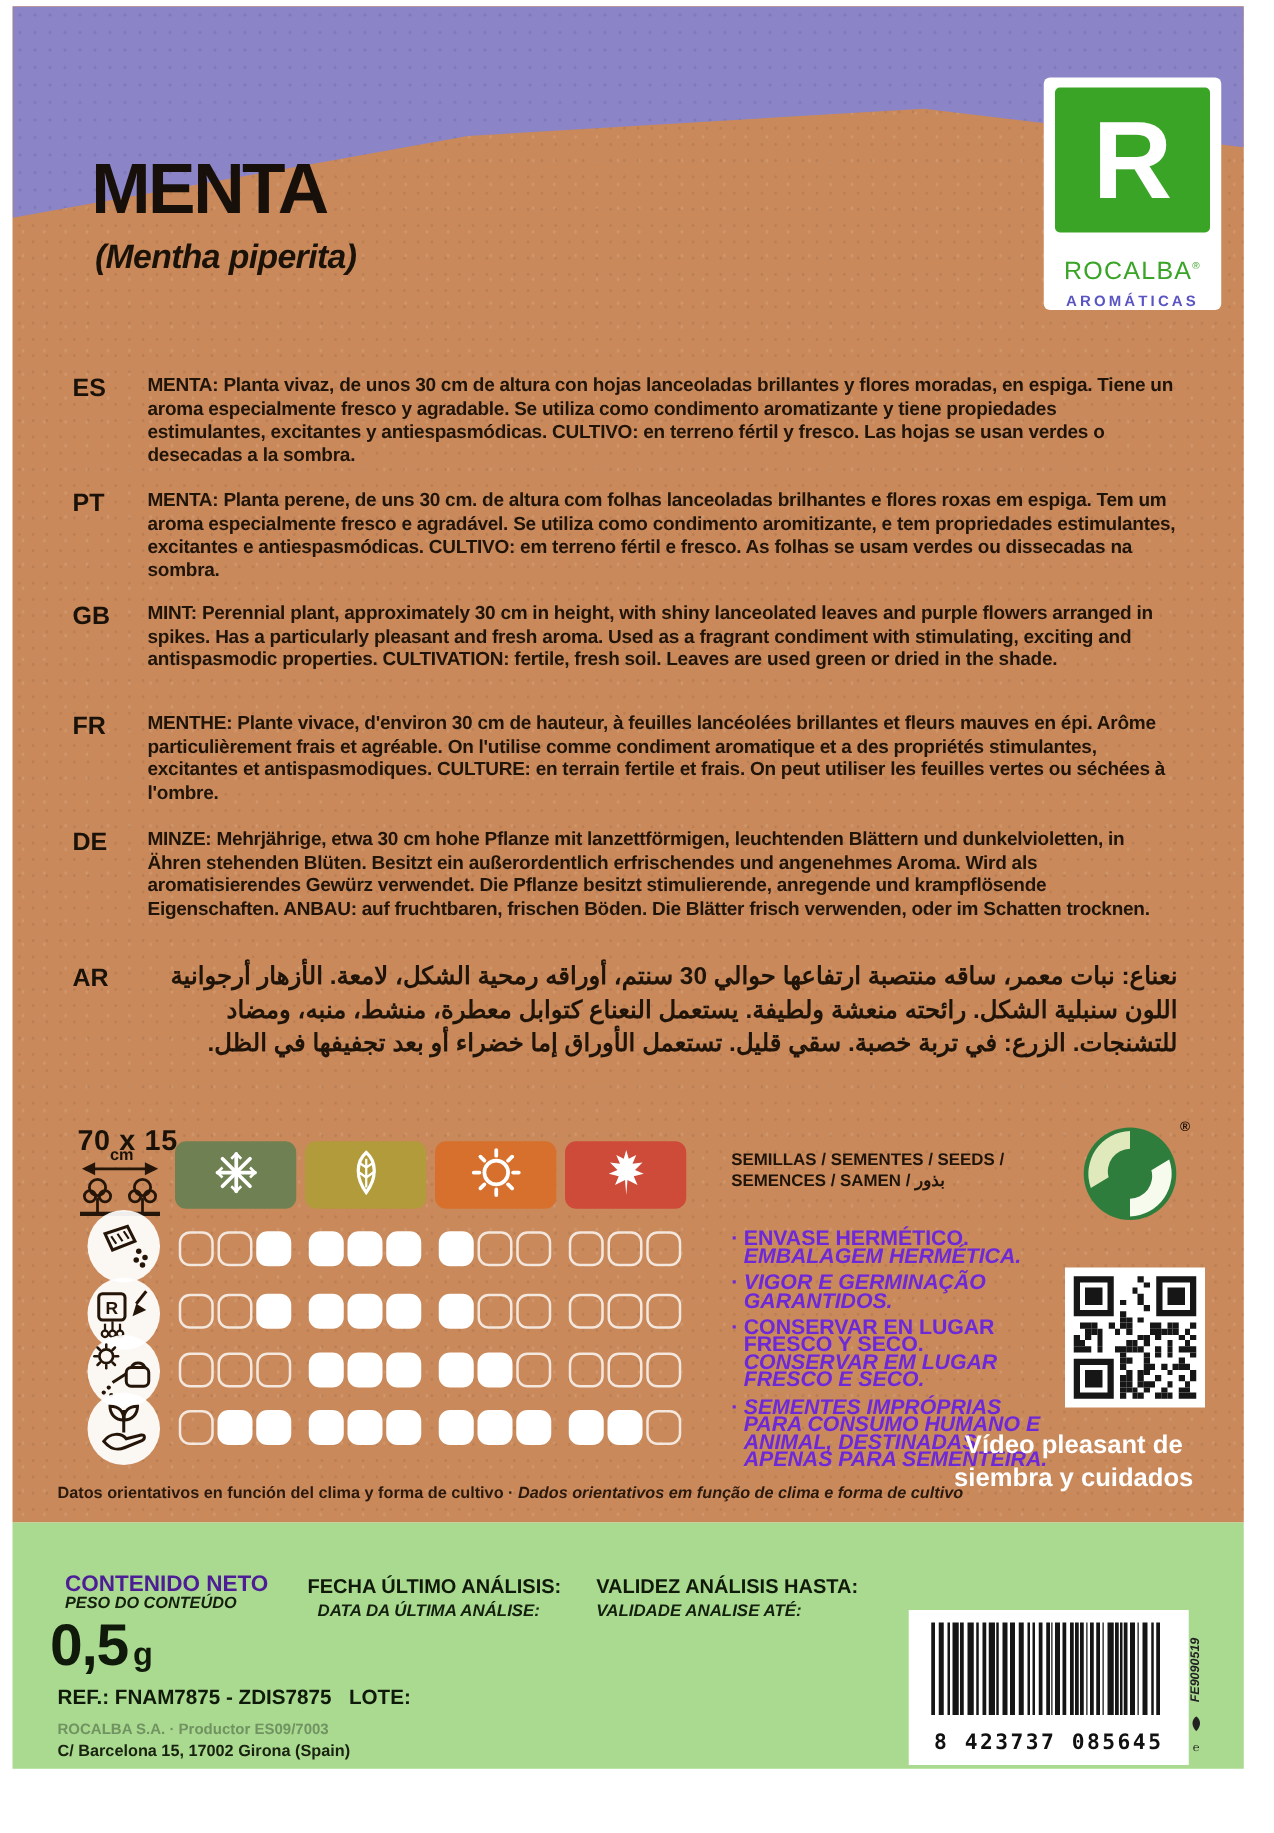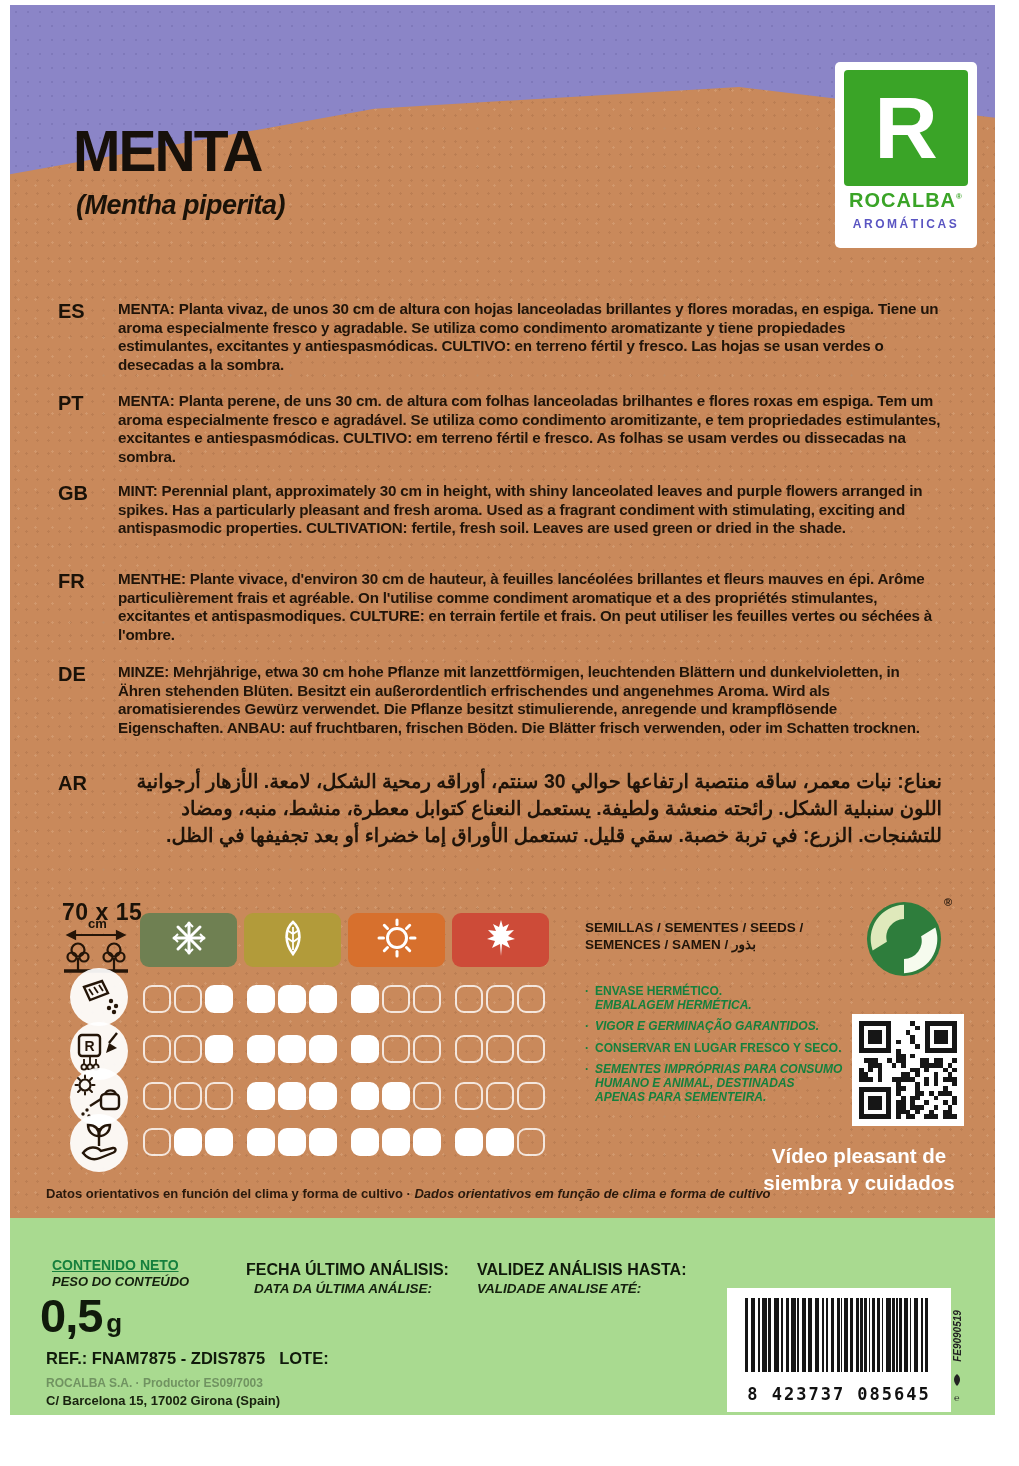--- a/index.html
+++ b/index.html
@@ -16,21 +16,21 @@
     background-size:12px 14px;
     clip-path:polygon(0 0,100% 0,100% 62%,74% 45%,37% 57%,0 93%);}
   .greenband{left:10px;top:1218px;width:985px;height:197px;background:#a9da90;}
 
   
   .title{left:73px;top:118px;font-size:57px;font-weight:800;letter-spacing:-2px;color:#17100a;}
   .subtitle{left:76px;top:190px;font-size:27px;font-weight:700;font-style:italic;color:#1a1208;letter-spacing:-0.5px;}
   .logo{left:835px;top:62px;width:142px;height:186px;background:#fff;border-radius:5px;text-align:center;}
   .logo-green{margin:8px auto 0;width:124px;height:116px;background:#3aa427;border-radius:4px;display:flex;align-items:center;justify-content:center;}
   .logo-r{color:#fff;font-size:88px;font-weight:800;line-height:1;}
-  .logo-name{margin-top:3px;color:#3aa427;font-size:20px;font-weight:700;letter-spacing:1px;}
+  .logo-name{margin-top:20px;color:#3aa427;font-size:20px;font-weight:400;letter-spacing:1px;}
   .logo-name sup{font-size:8px;}
   .logo-cat{margin-top:5px;color:#5a55c2;font-size:12px;font-weight:800;letter-spacing:2.5px;}
 
   
   .lang{left:58px;width:54px;font-size:20px;font-weight:800;color:#1a1208;}
   .dtxt{left:118px;width:824px;font-size:15.2px;font-weight:700;line-height:18.6px;color:#201409;letter-spacing:-0.2px;}
   .dtxt.ar{font-size:19.5px;line-height:27px;direction:rtl;text-align:right;font-weight:700;}
 
   
   .sp-num{left:62px;top:899px;font-size:23px;font-weight:800;color:#1a1208;letter-spacing:0.5px;}
@@ -42,36 +42,36 @@
   .mcell{width:28px;height:28px;box-sizing:border-box;border:2.5px solid rgba(255,255,255,.8);border-radius:9px;margin-right:3px;}
   .mcell.on{background:#fff;border-color:#fff;}
   .mcell.gap{margin-left:11px;}
   .row-ico{width:58px;height:58px;border-radius:50%;background:rgba(255,255,255,.93);display:flex;align-items:center;justify-content:center;}
   .footnote{left:46px;top:1186px;font-size:13px;font-weight:700;color:#2a190c;}
   .footnote i{font-weight:700;}
 
   
   .seeds-h{left:585px;top:920px;width:280px;font-size:13.5px;font-weight:800;line-height:16.5px;color:#201409;}
   .bullets{left:585px;top:984px;width:258px;margin:0;padding:0;list-style:none;}
-  .bullets li{position:relative;padding-left:10px;margin-bottom:7px;font-size:12px;font-weight:800;line-height:14.2px;color:#15803d;}
+  .bullets li{position:relative;padding-left:10px;margin-bottom:7px;font-size:17px;font-weight:800;line-height:14.2px;color:#6d28d9;}
   .bullets li::before{content:"·";position:absolute;left:0;top:0;font-weight:800;}
   .bullets .pt{display:block;font-style:italic;}
   .bullets .es{display:block;}
   .greendot{left:866px;top:901px;}
   .greendot-reg{left:944px;top:896px;font-size:11px;color:#201409;font-weight:700;}
   .qr{left:852px;top:1014px;width:112px;height:112px;background:#fff;}
   .qr-inner{position:absolute;inset:7px;}
   .qr-mods{position:absolute;inset:0;display:grid;grid-template-columns:repeat(21,1fr);grid-template-rows:repeat(21,1fr);}
   .qr-mods div{background:#161616;}
   .qr-fp{position:absolute;width:33%;height:33%;border:5px solid #161616;box-sizing:border-box;background:#fff;}
   .qr-fp::after{content:"";position:absolute;inset:19%;background:#161616;}
   .video-cap{left:752px;top:1142px;width:214px;text-align:center;color:#fff;font-size:20.5px;font-weight:800;line-height:27px;}
 
   
-  .net-l{left:52px;top:1257px;font-size:14px;font-weight:800;color:#15803d;text-decoration:underline;}
+  .net-l{left:52px;top:1257px;font-size:18px;font-weight:800;color:#4c1d95;}
   .net-lp{left:52px;top:1274px;font-size:13px;font-weight:700;font-style:italic;color:#14200e;}
   .net-v{left:40px;top:1288px;font-size:47px;font-weight:800;letter-spacing:-1px;color:#101a0b;}
   .net-v .unit{font-size:26px;font-weight:800;margin-left:4px;}
   .ref{left:46px;top:1349px;font-size:16.5px;font-weight:800;color:#101a0b;}
   .ref .lot{margin-left:14px;}
   .producer{left:46px;top:1376px;font-size:12px;font-weight:700;color:rgba(55,75,50,.5);}
   .address{left:46px;top:1393px;font-size:13px;font-weight:800;color:#18220f;}
   .ana-l{left:246px;top:1261px;font-size:16px;font-weight:800;color:#101a0b;}
   .ana-lp{left:254px;top:1281px;font-size:13.5px;font-weight:700;font-style:italic;color:#14200e;}
   .val-l{left:477px;top:1261px;font-size:16px;font-weight:800;color:#101a0b;}
@@ -332,20 +332,21 @@
   <ul class="abs bullets">
     <li>
         <span class="es">ENVASE HERMÉTICO.</span>
         <span class="pt">EMBALAGEM HERMÉTICA.</span>
       </li>
     <li>
         <span class="pt">VIGOR E GERMINAÇÃO GARANTIDOS.</span>
       </li>
     <li>
         <span class="es">CONSERVAR EN LUGAR FRESCO Y SECO.</span>
+        <span class="pt">CONSERVAR EM LUGAR FRESCO E SECO.</span>
       </li>
     <li>
         <span class="es"></span>
         <span class="pt">SEMENTES IMPRÓPRIAS PARA CONSUMO HUMANO E ANIMAL, DESTINADAS APENAS PARA SEMENTEIRA.</span>
       </li>
   </ul>
 
   <div class="abs greendot">
     <svg width="76" height="76" viewBox="0 0 40 40">
         <circle cx="20" cy="20" r="19.5" fill="#2e7d3c"></circle>

